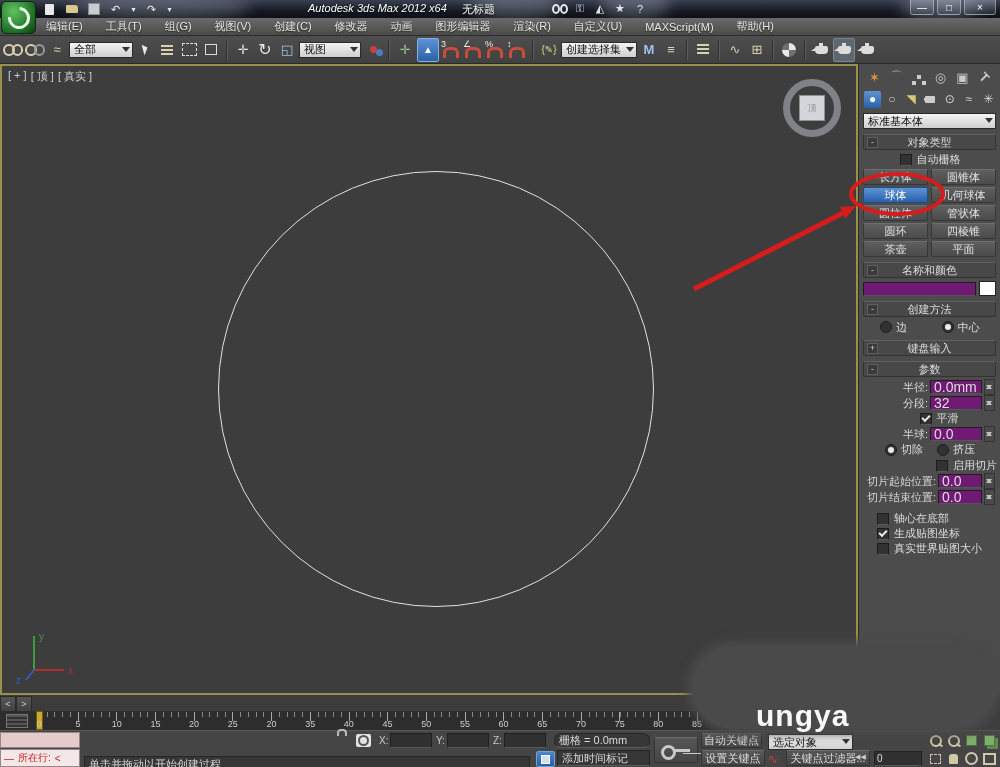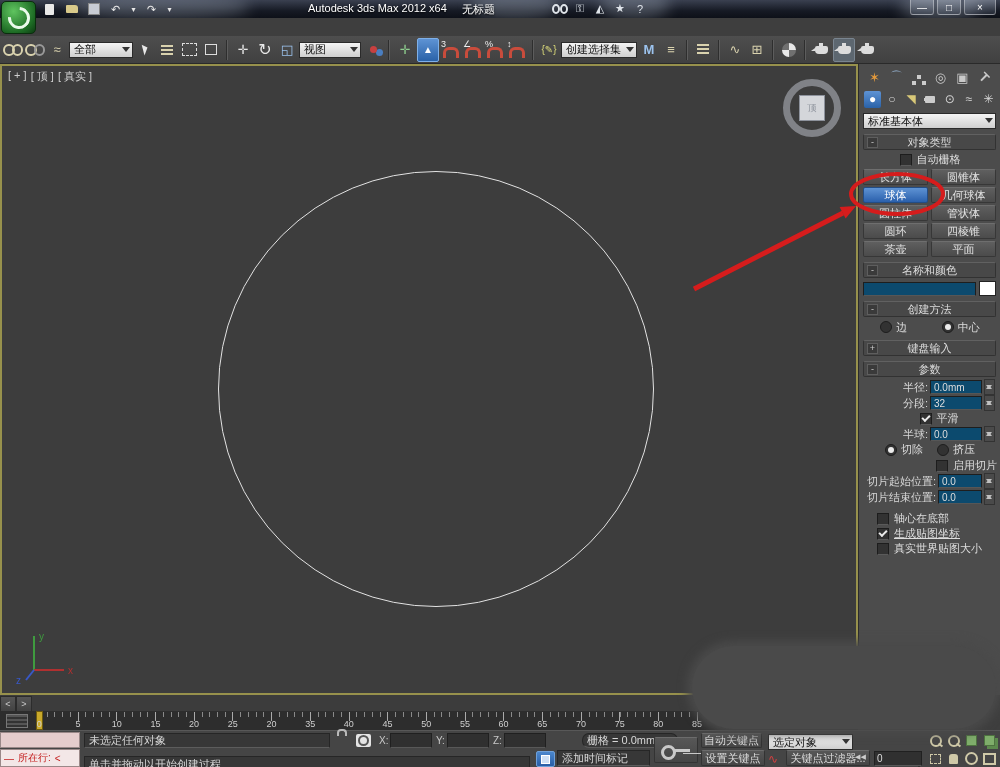--- a/index.html
+++ b/index.html
@@ -91,21 +91,21 @@
     font-size:9px;line-height:8px;text-align:center;color:#ccc;}
   .cb{width:10px;height:10px;background:#323232;border:1px solid #1d1d1d;border-bottom-color:#5a5a5a;position:relative;flex:0 0 auto;}
   .cb.on:after{content:"";position:absolute;left:1px;top:1px;width:6px;height:3px;border-left:2px solid #ececec;border-bottom:2px solid #ececec;transform:rotate(-45deg);}
   .rb{width:10px;height:10px;border-radius:50%;background:#323232;border:1px solid #1d1d1d;position:relative;flex:0 0 auto;}
   .rb.on:after{content:"";position:absolute;inset:2px;background:#ececec;border-radius:50%;}
   .chkrow{display:flex;align-items:center;gap:5px;height:15px;}
   .objgrid{display:grid;grid-template-columns:1fr 1fr;gap:2px 3px;margin:2px 1px 0 0;}
   .ob{height:14px;background:linear-gradient(#5f5f5f,#4b4b4b);border:1px solid #373737;border-top-color:#6e6e6e;
     border-radius:2px;display:flex;align-items:center;justify-content:center;color:#e2e2e2;font-size:11px;}
   .ob.active{background:linear-gradient(#5e93d4,#2a60ac);color:#fff;border-color:#234d85;}
-  .pin{background:#0c4a6e;border:1px solid #1e1e1e;border-bottom-color:#565656;color:#ddd;font-size:10px;
+  .pin{background:#701a75;border:1px solid #1e1e1e;border-bottom-color:#565656;color:#ddd;font-size:14px;
     height:12px;padding:0 3px;width:44px;font-family:inherit;}
   .spin{width:9px;height:14px;background:#4a4a4a;border:1px solid #333;position:relative;flex:0 0 auto;}
   .spin:before{content:"";position:absolute;left:1px;top:2px;border:3px solid transparent;border-bottom:4px solid #c0c0c0;}
   .spin:after{content:"";position:absolute;left:1px;bottom:2px;border:3px solid transparent;border-top:4px solid #c0c0c0;}
   .prow{display:flex;align-items:center;gap:2px;height:16px;justify-content:flex-end;padding-right:2px;}
   .plabel{color:#d8d8d8;font-size:11px;white-space:nowrap;}
 
   
   .trackrow{position:absolute;left:0;top:695px;width:858px;height:16px;background:#3c3c3c;border-bottom:1px solid #272727;display:flex;}
   .tstep{width:14px;height:14px;margin-top:1px;background:linear-gradient(#565656,#424242);border:1px solid #2c2c2c;
@@ -165,21 +165,21 @@
           <span class="folder"></span>
         </span>
       <span class="qi">
           <span class="disk"></span>
         </span>
       <span class="qi">↶</span>
       <span class="qi" style="width:7px;font-size:8px;">▾</span>
       <span class="qi">↷</span>
       <span class="qi" style="width:7px;font-size:8px;">▾</span>
     </div>
-    <span class="title-text" style="left:308px;">Autodesk 3ds Max 2012 x64</span>
+    <span class="title-text" style="left:308px;font-style:italic;">Autodesk 3ds Max 2012 x64</span>
     <span class="title-text" style="left:462px;">无标题</span>
     <div class="search-wrap">
       <span class="hicon binoc">
           <i></i>
           <i></i>
         </span>
       <span class="hicon">⚿</span>
       <span class="hicon">◭</span>
       <span class="hicon">★</span>
       <span class="hicon">?</span>
@@ -188,20 +188,34 @@
       <span class="winbtn">—</span>
       <span class="winbtn">□</span>
       <span class="winbtn close">×</span>
     </div>
   </div>
 
   <div class="logo">
     <span class="swirl"></span>
   </div>
 
+  <div class="menubar">
+    <span class="mi">编辑(E)</span>
+    <span class="mi">工具(T)</span>
+    <span class="mi">组(G)</span>
+    <span class="mi">视图(V)</span>
+    <span class="mi">创建(C)</span>
+    <span class="mi">修改器</span>
+    <span class="mi">动画</span>
+    <span class="mi">图形编辑器</span>
+    <span class="mi">渲染(R)</span>
+    <span class="mi">自定义(U)</span>
+    <span class="mi">MAXScript(M)</span>
+    <span class="mi">帮助(H)</span>
+  </div>
 
   <div class="toolbar">
     <span class="ti">
         <span class="ring2"></span>
         <span class="ring2"></span>
       </span>
     <span class="ti">
         <span class="ring2"></span>
         <span class="ring2" style="border-color:#999;"></span>
       </span>
@@ -425,21 +439,21 @@
     </div>
     <div class="prow">
       <span class="plabel">切片结束位置:</span>
       <input class="pin" style="width: 36px;" value="0.0">
       <span class="spin"></span>
     </div>
     <div class="chkrow" style="padding-left:14px;margin-top:6px;">
       <span class="cb"></span>
       <span>轴心在底部</span>
     </div>
-    <div class="chkrow" style="padding-left:14px;text-decoration:underline;">
+    <div class="chkrow" style="padding-left:14px;">
       <span class="cb on"></span>
       <span>生成贴图坐标</span>
     </div>
     <div class="chkrow" style="padding-left:14px;">
       <span class="cb"></span>
       <span>真实世界贴图大小</span>
     </div>
   </div>
 
   <div class="trackrow">
@@ -475,33 +489,32 @@
     </div>
   </div>
 
   <div class="statusbar">
     <div class="pinkpane abs" style="left:0;top:1px;width:80px;height:16px;"></div>
     <div class="whitepane abs" style="left:0;top:18px;width:80px;height:18px;">
       <span>—</span>
         <span>所在行:</span>
         <span>&lt;</span>
     </div>
-    <div class="sunken abs" style="left:84px;top:2px;width:246px;height:15px;">未选定任何对象</div>
     <div class="sunken abs" style="left:84px;top:25px;width:446px;height:16px;">单击并拖动以开始创建过程</div>
     <span class="abs" style="left:336px;top:3px;"><span class="lock"></span></span>
     <span class="abs" style="left:356px;top:3px;width:15px;height:13px;background:#e4e4e4;border-radius:2px;display:flex;align-items:center;justify-content:center;">
         <span style="width:7px;height:7px;border:2px solid #555;border-radius:50%;"></span>
       </span>
     <span class="coordlbl abs" style="left:379px;top:4px;">X:</span>
     <input class="sin abs" style="left: 390px; top: 2px;">
     <span class="coordlbl abs" style="left:436px;top:4px;">Y:</span>
     <input class="sin abs" style="left: 447px; top: 2px;">
     <span class="coordlbl abs" style="left:493px;top:4px;">Z:</span>
     <input class="sin abs" style="left: 504px; top: 2px;">
-    <div class="sunken abs" style="left:582px;top:2px;width:96px;height:15px;border-radius:7px;">栅格 = 0.0mm</div>
+    <div class="sunken abs" style="left:554px;top:2px;width:96px;height:15px;border-radius:7px;">栅格 = 0.0mm</div>
     <span class="abs" style="left:536px;top:20px;width:17px;height:14px;background:linear-gradient(#4a86cc,#2a5ea6);border:1px solid #6fa0d8;border-radius:2px;display:flex;align-items:center;justify-content:center;">
         <span style="width:7px;height:7px;border:1px solid #fff;background:#cfe0f4;"></span>
       </span>
     <div class="sunken abs" style="left:557px;top:19px;width:93px;height:16px;">添加时间标记</div>
     <div class="raised abs" style="left:654px;top:6px;width:44px;height:26px;">
         <span class="keyicon"></span>
       </div>
     <div class="raised abs" style="left:701px;top:2px;width:61px;height:15px;">自动关键点</div>
     <div class="raised abs" style="left:701px;top:19px;width:64px;height:16px;">设置关键点</div>
     <div class="dd abs" style="left:768px;top:3px;width:85px;">
@@ -535,20 +548,21 @@
       <span class="nav">
           <span style="width:9px;height:9px;border:2px solid #cfc9a8;border-radius:50%;"></span>
         </span>
       <span class="nav">
           <span style="width:9px;height:8px;border:2px solid #cfc9a8;"></span>
         </span>
     </div>
   </div>
 
   <div class="blob"></div>
+  <div class="watermark">ungya</div>
 
   <svg class="anno" width="1000" height="767">
     <ellipse cx="897" cy="194" rx="46" ry="20" fill="none" stroke="#d61c1c" stroke-width="4"></ellipse>
     <line x1="694" y1="289" x2="843" y2="213" stroke="#d61c1c" stroke-width="5"></line>
     <polygon points="856,206 845.6,218.6 839.6,207" fill="#d61c1c"></polygon>
   </svg>
 
 </div>
 
 </body></html>

